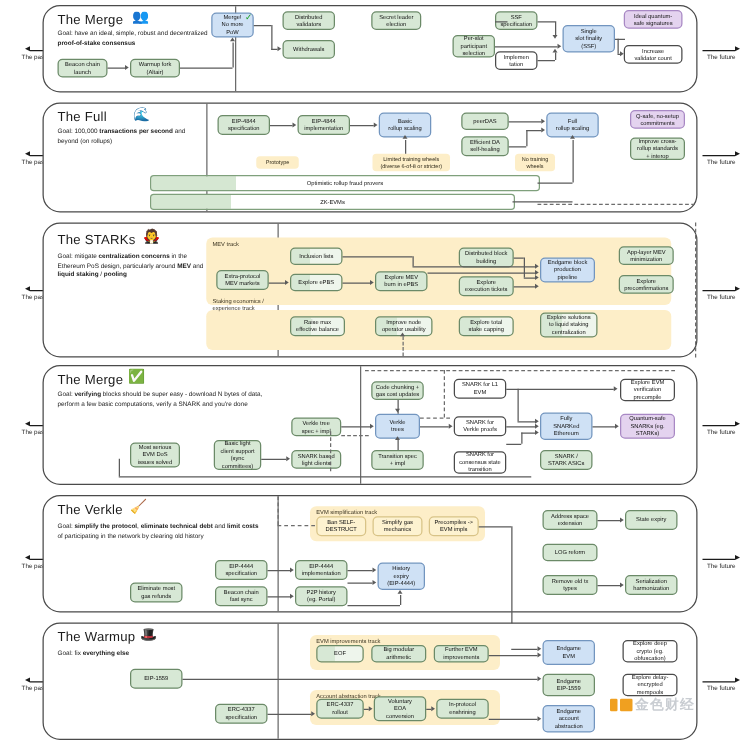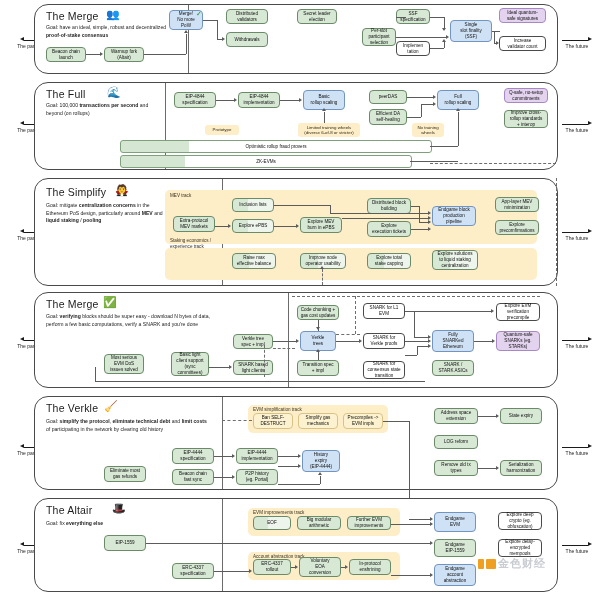--- a/index.html
+++ b/index.html
@@ -285,21 +285,21 @@
   <div class="ln h" style="left:421px;top:104px;width:12px;"></div>
   <div class="arw r" style="left:433px;top:102px;"></div>
   <div class="ln v" style="left:458px;top:112px;height:34px;"></div>
   <div class="arw u" style="left:456px;top:108px;"></div>
   <div class="ln h" style="left:430px;top:146px;width:28px;"></div>
   <div class="ln h" style="left:410px;top:161px;width:48px;"></div>
   <div class="ln dash-h" style="left:430px;top:163px;width:126px;"></div>
 
   <div class="section" style="left:34px;top:178px;width:524px;height:108px;"></div>
   <div class="divider" style="left:222px;top:179px;height:106px;"></div>
-  <div class="sec-title" style="left:46px;top:186px;">The Simplify</div>
+  <div class="sec-title" style="left:46px;top:186px;">The STARKs</div>
   <div class="sec-emoji" style="left:115px;top:185px;">🧛</div>
   <div class="sec-goal" style="left:46px;top:202px;width:125px;">Goal: mitigate <b>centralization concerns</b> in the Ethereum PoS design, particularly around <b>MEV</b> and <b>liquid staking</b> / <b>pooling</b></div>
 
   <div class="track" style="left:165px;top:190px;width:372px;height:54px;"></div>
   <div class="track-label" style="left:170px;top:193px;">MEV track</div>
   <div class="track" style="left:165px;top:248px;width:372px;height:32px;"></div>
   <div class="track-label" style="left:170px;top:238px;">Staking economics /
 experience track</div>
 
   <div class="node n-green" style="left:173px;top:216px;width:42px;height:16px;">Extra-protocol
@@ -475,21 +475,21 @@
   <div class="arw r" style="left:496px;top:414px;"></div>
   <div class="ln h" style="left:478px;top:468px;width:18px;"></div>
   <div class="arw r" style="left:496px;top:466px;"></div>
   <div class="ln dash-h" style="left:222px;top:420px;width:30px;"></div>
   <div class="ln dash-v" style="left:222px;top:397px;height:23px;"></div>
   <div class="ln h" style="left:383px;top:421px;width:26px;"></div>
   <div class="ln v" style="left:409px;top:421px;height:98px;"></div>
 
   <div class="section" style="left:34px;top:498px;width:524px;height:94px;"></div>
   <div class="divider" style="left:222px;top:499px;height:92px;"></div>
-  <div class="sec-title" style="left:46px;top:504px;">The Altair</div>
+  <div class="sec-title" style="left:46px;top:504px;">The Warmup</div>
   <div class="sec-emoji" style="left:112px;top:503px;">🎩</div>
   <div class="sec-goal" style="left:46px;top:520px;width:150px;">Goal: fix <b>everything else</b></div>
 
   <div class="track" style="left:248px;top:508px;width:152px;height:28px;"></div>
   <div class="track-label" style="left:253px;top:510px;">EVM improvements track</div>
   <div class="track" style="left:248px;top:552px;width:152px;height:28px;"></div>
   <div class="track-label" style="left:253px;top:554px;">Account abstraction track</div>
 
   <div class="node n-green" style="left:104px;top:535px;width:42px;height:16px;">EIP-1559</div>
   <div class="node n-green" style="left:172px;top:563px;width:42px;height:16px;">ERC-4337
@@ -528,19 +528,19 @@
   <div class="arw r" style="left:295px;top:565px;"></div>
   <div class="ln h" style="left:341px;top:567px;width:4px;"></div>
   <div class="arw r" style="left:345px;top:565px;"></div>
   <div class="ln h" style="left:391px;top:575px;width:39px;"></div>
   <div class="arw r" style="left:430px;top:573px;"></div>
   <div class="ln h" style="left:391px;top:524px;width:39px;"></div>
   <div class="arw r" style="left:430px;top:522px;"></div>
   <div class="ln h" style="left:409px;top:519px;width:21px;"></div>
   <div class="arw r" style="left:430px;top:517px;"></div>
 
-  <div class="wm" style="left:478px;top:556px;">
+  <div class="wm" style="left:488px;top:556px;">
     <div class="wm-sq2"></div>
     <div class="wm-sq"></div>
     <div class="wm-txt">金色财经</div>
   </div>
 
 </div>
 
 </body></html>

